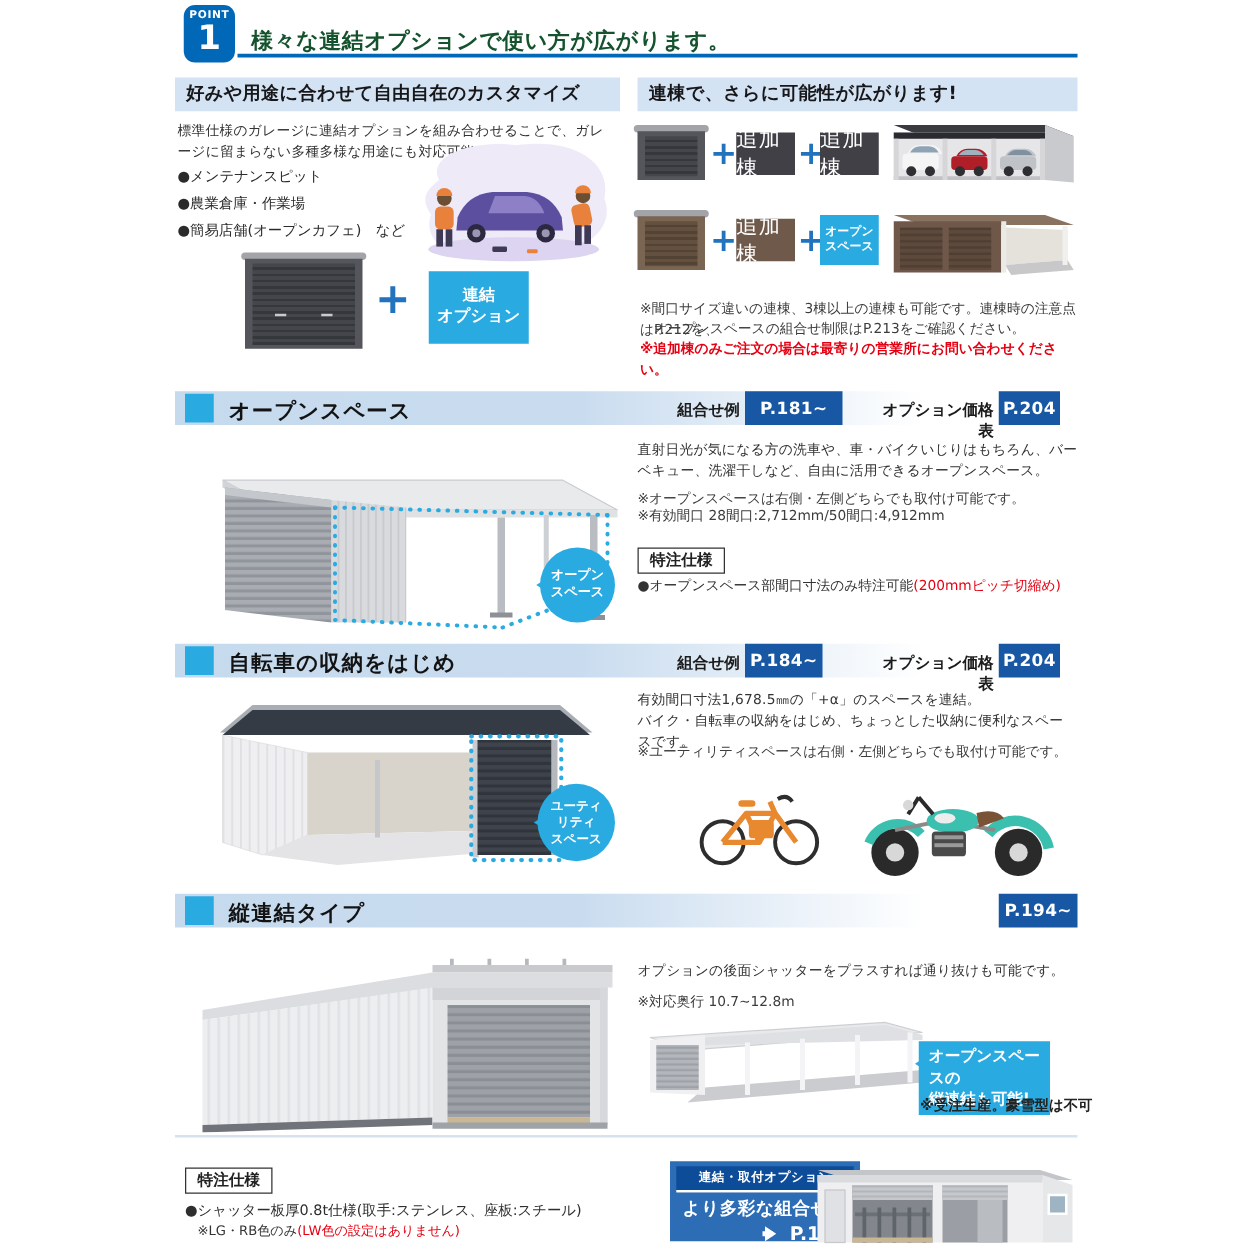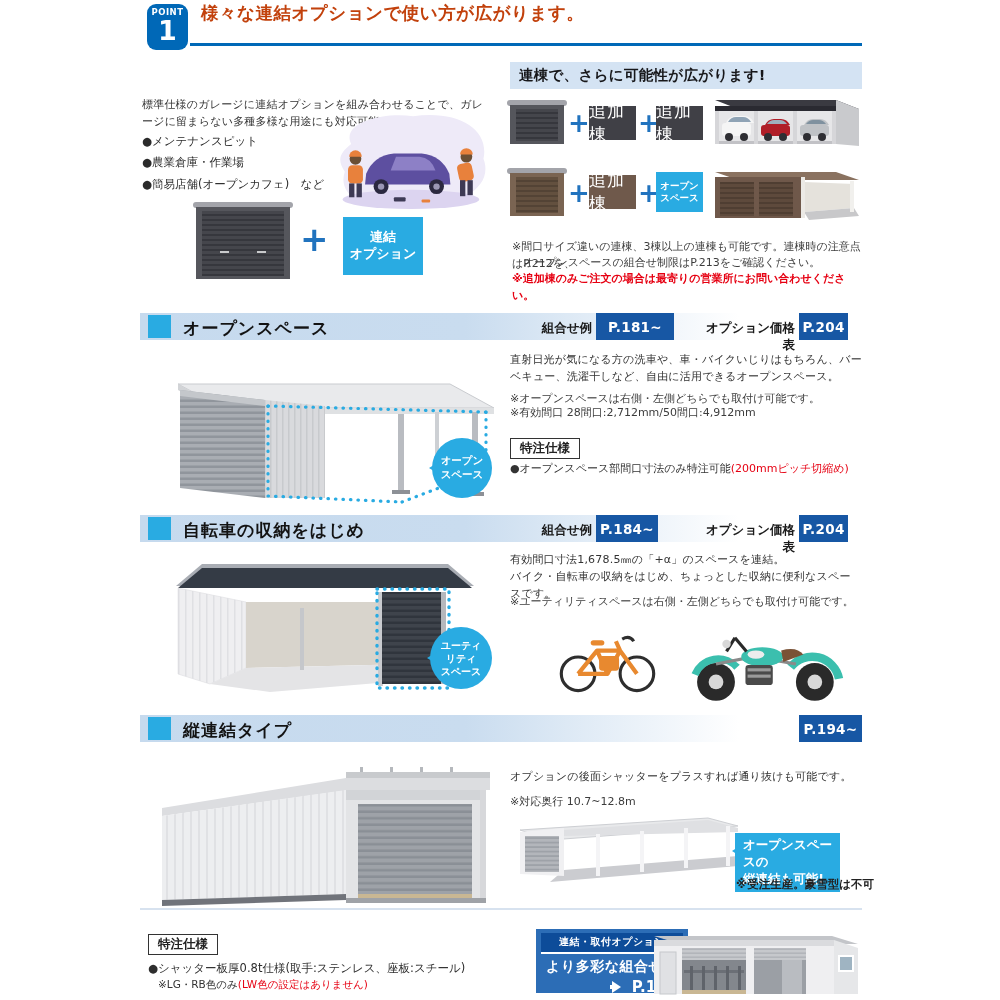--- a/index.html
+++ b/index.html
@@ -4,21 +4,21 @@
 <style>
 *{margin:0;padding:0;box-sizing:border-box}
 html,body{background:#fff}
 body{font-family:"DejaVu Sans","Liberation Sans",sans-serif;color:#333}
 .page{position:relative;width:1000px;height:1000px;background:#fff;overflow:hidden}
 .blk{position:absolute}
 
 .point-badge{left:147px;top:4px;width:41px;height:46px;background:#0068B7;border-radius:9px;color:#fff;display:flex;flex-direction:column;align-items:center;padding-top:4px}
 .pb-label{font-size:8.5px;font-weight:bold;letter-spacing:.5px;line-height:1}
 .pb-num{font-size:27px;font-weight:bold;line-height:1.05}
-.page-title{left:201px;top:1px;font-size:17.5px;font-weight:bold;color:#c2410c;letter-spacing:.5px}
+.page-title{left:201px;top:20px;font-size:17.5px;font-weight:bold;color:#14532d;letter-spacing:.5px}
 .title-rule{left:190px;top:43px;width:672px;height:3px;background:#0068B7}
 
 .col-hdr{height:27px;background:#D4E3F3;font-size:14.5px;font-weight:bold;color:#17171A;line-height:27px;padding-left:9px;letter-spacing:.3px}
 .body-text{font-size:11px;color:#333;line-height:1.55;letter-spacing:.2px}
 .bullet{font-size:11.5px;color:#2B2B2B;line-height:1.85}
 .note{font-size:11px;color:#3C3C3C;line-height:1.5}
 .red{color:#E60012}
 .plus{font-size:34px;font-weight:bold;color:#2173BE;line-height:1}
 .plus.sm{font-size:26px}
 
@@ -61,20 +61,21 @@
 
 <div class="page">
 
   <div class="blk point-badge">
     <span class="pb-label">POINT</span>
     <span class="pb-num">1</span>
   </div>
   <div class="blk page-title">様々な連結オプションで使い方が広がります。</div>
   <div class="blk title-rule"></div>
 
+  <div class="blk col-hdr" style="left:140px;top:62px;width:356px">好みや用途に合わせて自由自在のカスタマイズ</div>
   <div class="blk body-text" style="left:142px;top:96px;width:352px">標準仕様のガレージに連結オプションを組み合わせることで、ガレージに留まらない多種多様な用途にも対応可能です。</div>
   <div class="blk" style="left:142px;top:131px">
     <div class="bullet">●メンテナンスピット</div>
     <div class="bullet">●農業倉庫・作業場</div>
     <div class="bullet">●簡易店舗(オープンカフェ)　など</div>
   </div>
   <div class="blk" style="left:332px;top:106px;width:160px;height:110px">
     <svg width="160" height="110" viewBox="0 0 150 100">
       <path d="M18,34 C8,14 48,4 76,8 C118,2 148,20 142,48 C152,74 120,94 76,92 C34,98 4,84 12,60 C4,48 8,42 18,34 Z" fill="#EEEAF8"></path>
       <ellipse cx="74" cy="86" rx="64" ry="9" fill="#DCD4F0"></ellipse>

